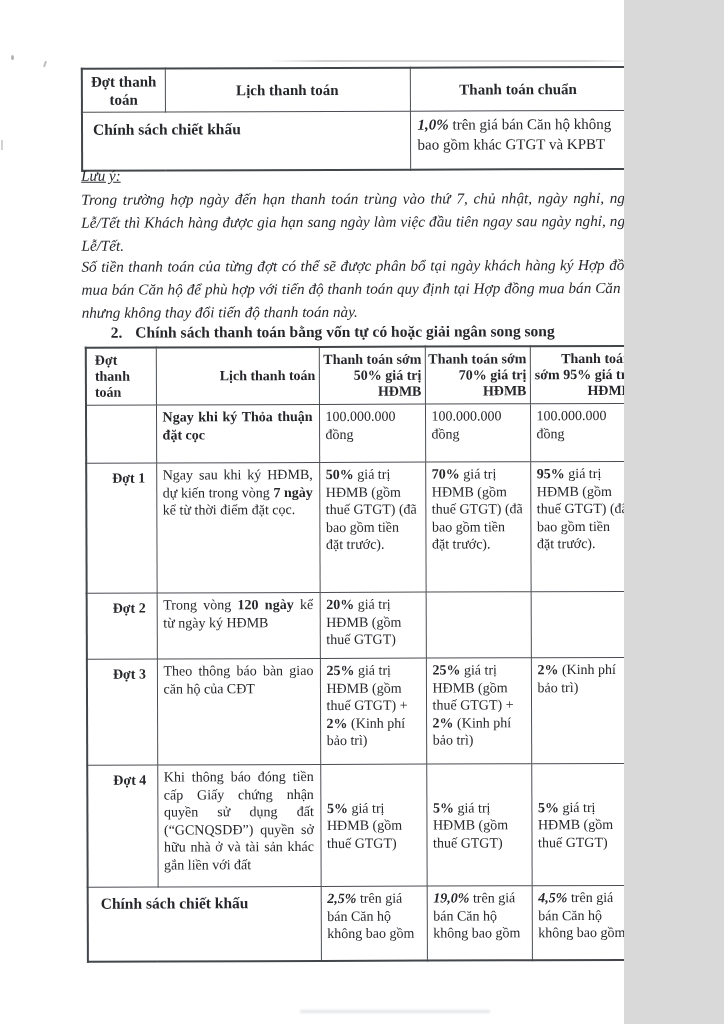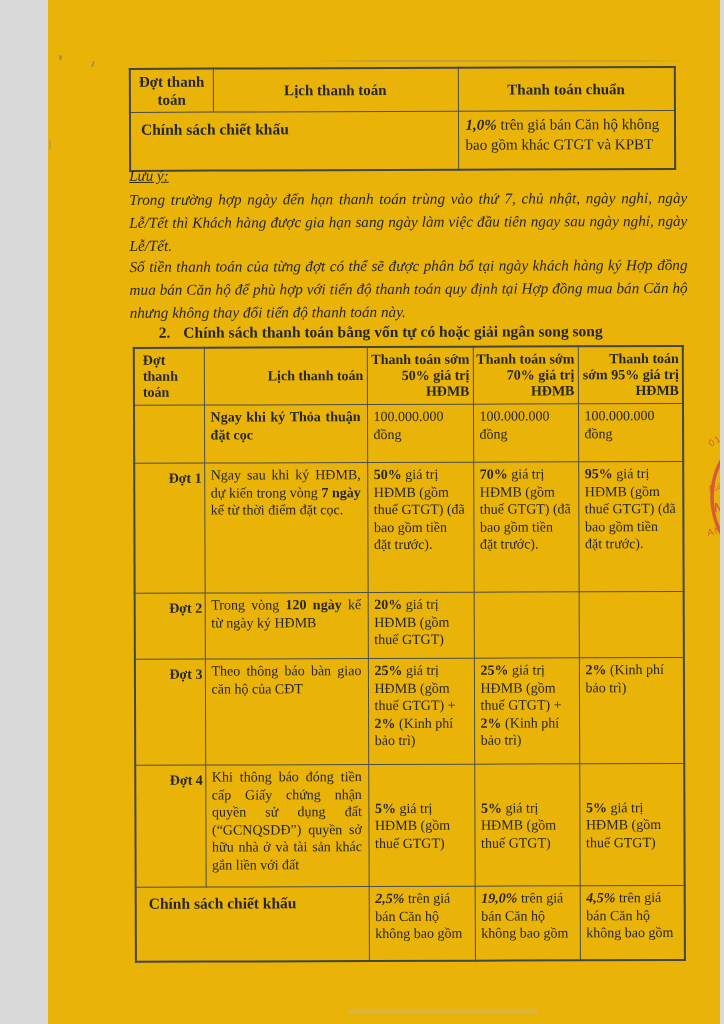--- a/index.html
+++ b/index.html
@@ -1,43 +1,42 @@
 <!DOCTYPE html>
 <html><head>
 <meta charset="utf-8">
 <style>
   * { margin:0; padding:0; box-sizing:border-box; }
   html,body { width:724px; height:1024px; }
   body { background:#d9d9d9; }
   .page {
-    position:relative; width:672px; height:1024px;
-    background:#eab308; overflow:hidden;
+    position:relative; width:624px; height:1024px;
+    background:#ffffff; overflow:hidden;
     font-family:"Liberation Serif","DejaVu Serif",serif;
     color:#26272b;
-    margin-left:48px;
   }
   .sheet { position:absolute; inset:0; transform:rotate(-0.2deg); transform-origin:50% 40%; }
 
   
   table { position:absolute; border-collapse:collapse; table-layout:fixed; background:transparent; }
   td,th { border:1px solid #4b4e53; vertical-align:top; font-weight:normal; }
   table.t1, table.t2 { border:2px solid #43464a; }
 
   .t1 { left:82px; top:67px; width:545px; font-size:15px; }
   .t1 th { text-align:center; font-weight:bold; line-height:18px; padding:3px 4px; vertical-align:middle; }
   .t1 .hrow { height:38px; }
   .t1 .brow { height:58px; }
   .t1 .label { font-weight:bold; font-size:15.5px; padding:8px 6px 2px 10px; }
   .t1 .val  { padding:4px 6px 2px 7px; line-height:19.5px; }
 
   .t2 { left:85px; top:346px; width:549px; font-size:14px; }
   .t2 th { font-weight:bold; font-size:14px; line-height:16px; text-align:right; padding:4px 3px; vertical-align:middle; }
   .t2 th.first { text-align:left; padding-left:8px; }
   .t2 td { padding:3px 6px 2px 6px; line-height:17.5px; }
-  .t2 .stage { font-weight:bold; padding:6px 2px 2px 25px;text-align:right; }
+  .t2 .stage { font-weight:bold; padding:6px 2px 2px 25px; }
   .t2 .sched { text-align:justify;font-family:Liberation Serif, serif; }
   .t2 .mid   { vertical-align:middle; }
   .t2 .rhh { height:48px; } .t2 .rh0 { height:58px; } .t2 .rh1 { height:130px; }
   .t2 .rh2 { height:66px; } .t2 .rh3 { height:106px; } .t2 .rh4 { height:122px; }
   .t2 .rh5 { height:74px; }
   .t2 .dlabel { font-weight:bold; font-size:15.5px; padding:7px 6px 2px 12px; }
 
   
   .note-title { position:absolute; left:82px; top:167px; font-size:15px; font-style:italic; text-decoration:underline; }
   .para { position:absolute; left:82px; width:558px; font-size:15.2px; font-style:italic; line-height:23px; text-align:justify; }

